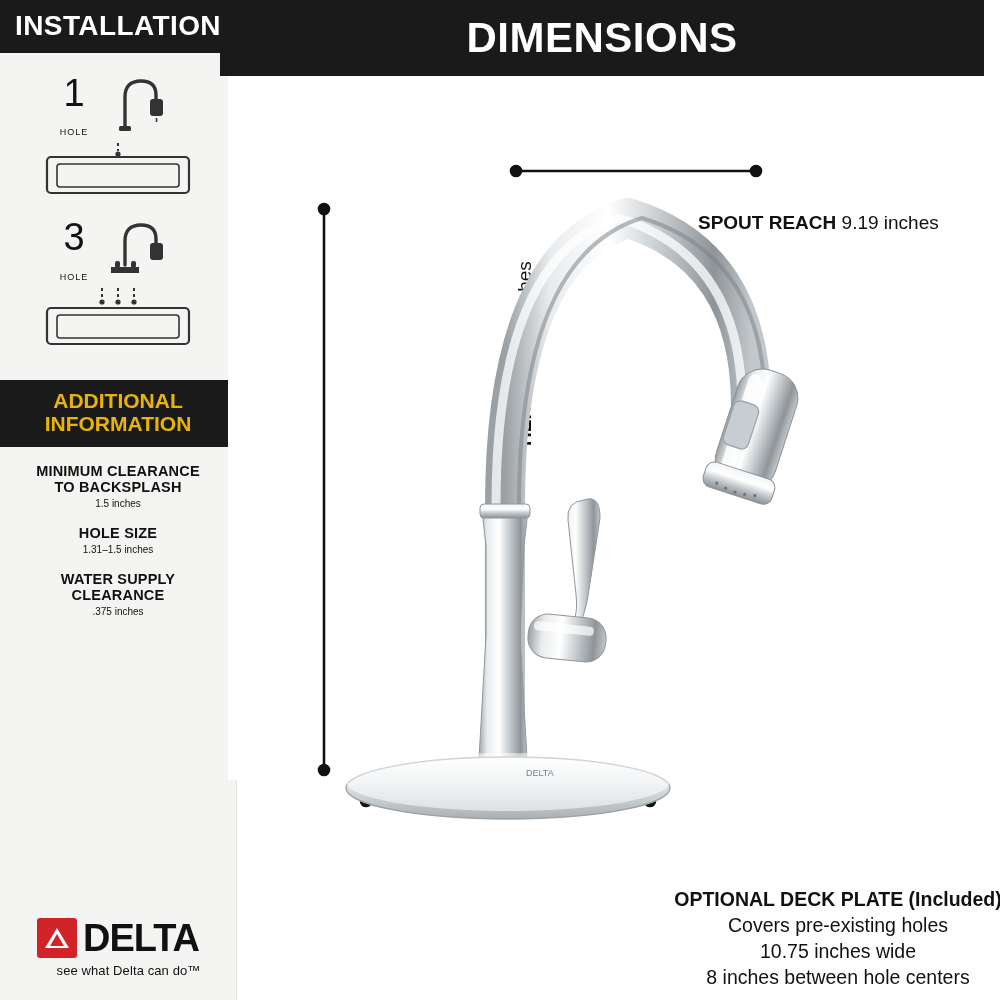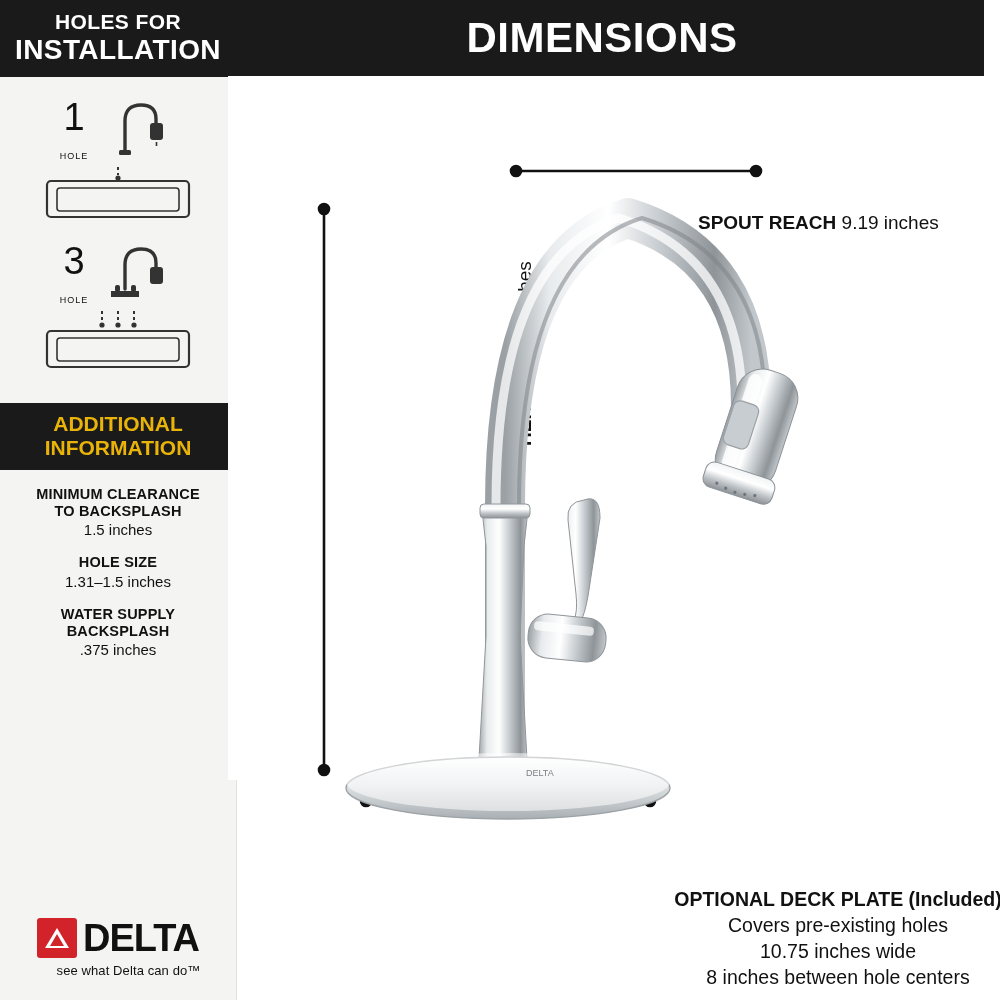--- a/index.html
+++ b/index.html
@@ -56,21 +56,21 @@
 
   .spec{
     text-align:center;
     margin:16px 10px 0 10px;
     color:#111;
   }
   .spec .t{
     font-weight:bold;font-size:14.5px;line-height:1.15;letter-spacing:.2px;
   }
   .spec .v{
-    font-size:15px;margin-top:2px;
+    font-size:10px;margin-top:2px;
   }
 
   .brand{
     position:absolute;left:0;bottom:22px;width:236px;text-align:center;
   }
   .brand .logo{display:flex;align-items:center;justify-content:center;gap:6px;}
   .brand .tri{
     width:40px;height:40px;background:#d2232a;border-radius:3px;
     display:flex;align-items:center;justify-content:center;
   }
@@ -114,21 +114,20 @@
   svg{display:block;}
 </style>
 </head>
 <body>
 
 <div class="page">
 
   <div class="sidebar">
 
     <div class="side-head">
-      <span class="l1">HOLES FOR</span>
       <span class="l2">INSTALLATION</span>
     </div>
 
     <div class="holes-block">
 
       <div class="hole-row">
         <div class="hole-num">
           <div class="big">1</div>
           <span class="sml">HOLE</span>
         </div>
@@ -198,21 +197,21 @@
     <div class="spec">
       <div class="t">
         <div>HOLE SIZE</div>
       </div>
       <div class="v">1.31–1.5 inches</div>
     </div>
 
     <div class="spec">
       <div class="t">
         <div>WATER SUPPLY</div>
-        <div>BACKSPLASH</div>
+        <div>CLEARANCE</div>
       </div>
       <div class="v">.375 inches</div>
     </div>
 
     <div class="brand">
       <div class="logo">
         <span class="tri">
           <svg width="26" height="24" viewBox="0 0 26 24">
             <polygon points="13,2 25,22 1,22" fill="#ffffff"></polygon>
             <polygon points="13,8 20,20 6,20" fill="#d2232a"></polygon>

